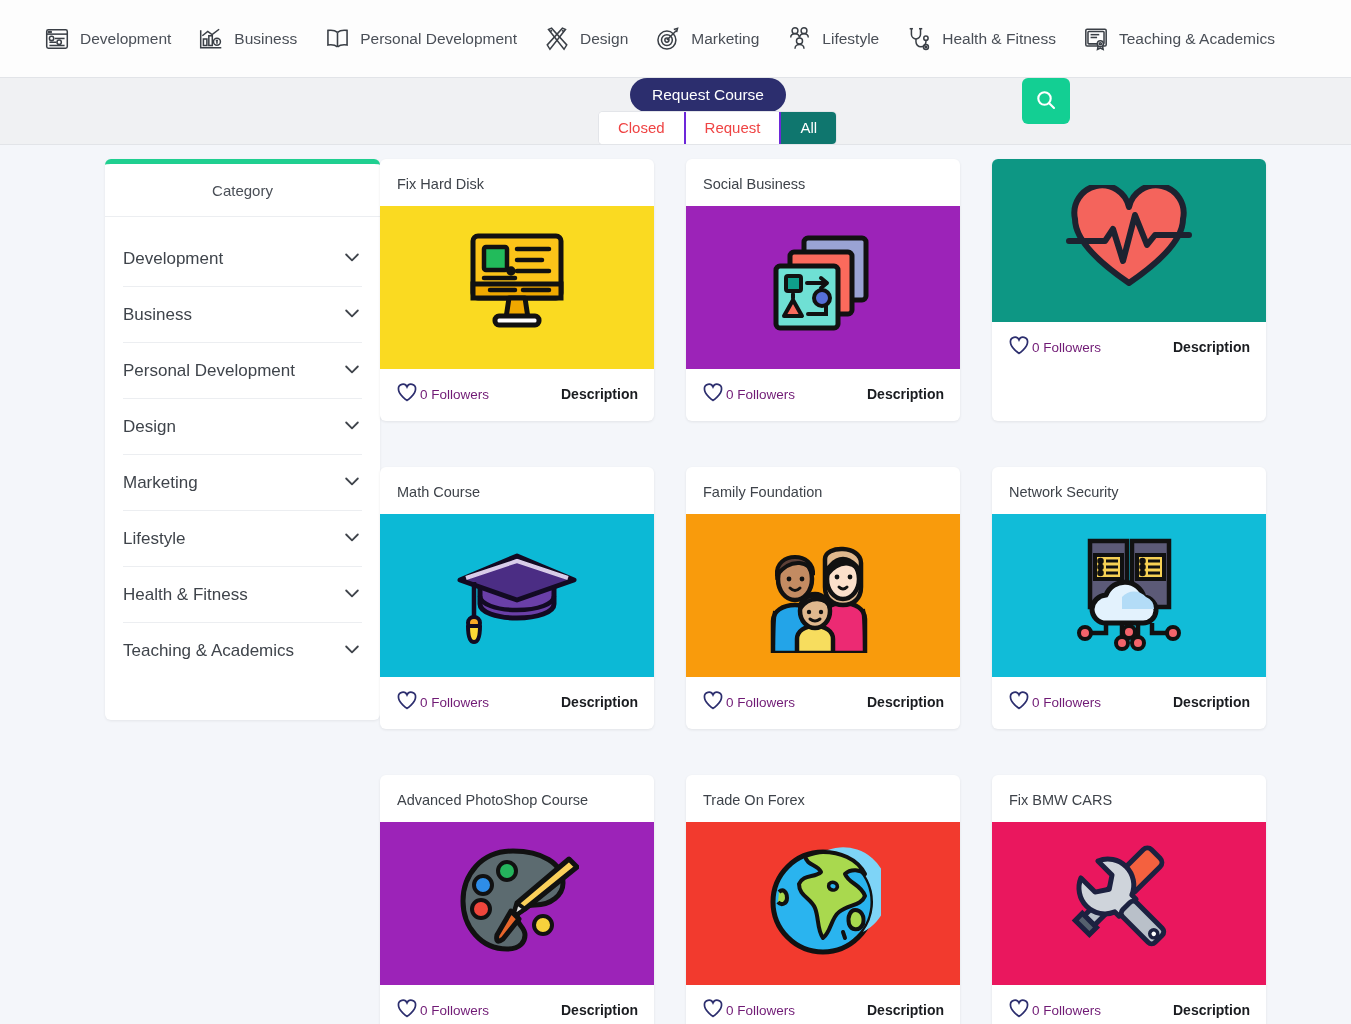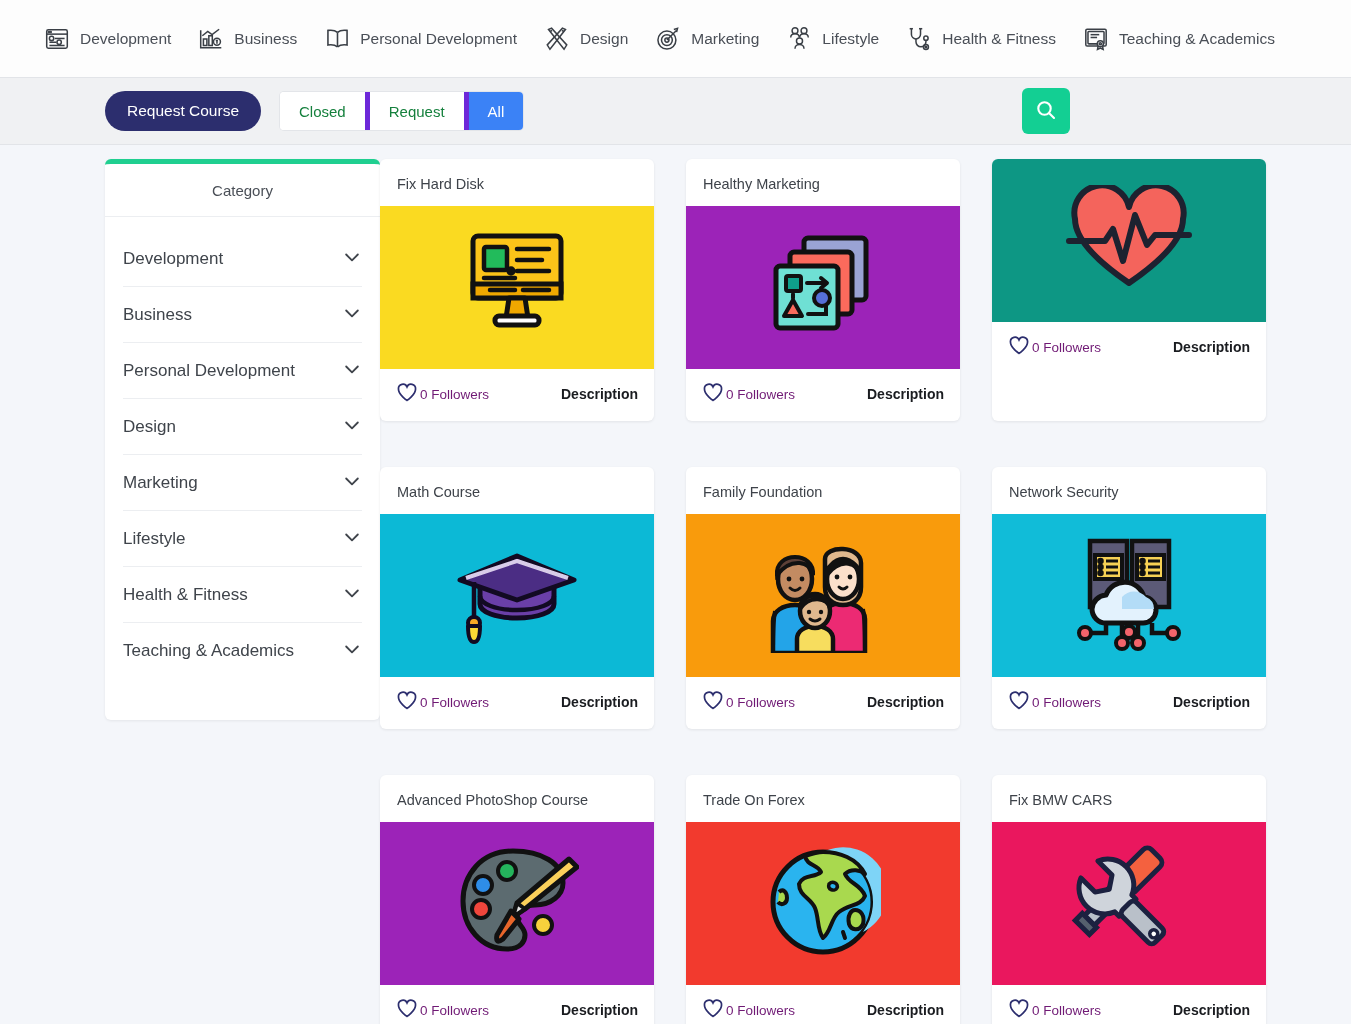--- a/index.html
+++ b/index.html
@@ -41,20 +41,21 @@
 
   
   .toolbar {
     height: 67px;
     background: #f0f1f3;
     border-bottom: 1px solid #e2e4e8;
     display: flex;
     align-items: center;
     padding: 0 40px 0 105px;
     position: relative;
+    flex-direction: column;
   }
   .btn-request {
     background: #2c2e6e;
     color: #ffffff;
     border: none;
     border-radius: 22px;
     height: 40px;
     padding: 0 22px;
     font-size: 15.5px;
     font-family: "Liberation Sans", sans-serif;
@@ -66,30 +67,30 @@
     margin-left: 19px;
     border-radius: 4px;
     overflow: hidden;
     height: 38px;
     background: #ffffff;
     box-shadow: 0 0 0 1px #e3e5e9;
   }
   .seg {
     background: #ffffff;
     border: none;
-    border-right: 5px solid #6d28d9;
+    border-right: 2px solid #6d28d9;
     padding: 0 19px;
     font-size: 15px;
-    color: #15803d;
+    color: #ef4444;
     cursor: pointer;
     font-family: "Liberation Sans", sans-serif;
   }
   .seg:last-child { border-right: none; }
   .seg.active {
-    background: #3b82f6;
+    background: #0f766e;
     color: #ffffff;
   }
   .search-btn {
     position: absolute;
     right: 0px;
     left: 1022px;
     width: 48px; height: 46px;
     background: #13cf93;
     border: none;
     border-radius: 6px;
@@ -418,21 +419,21 @@
                 <path d="M12 20.2S2.6 14 2.6 7.6A4.9 4.9 0 0 1 12 5.4a4.9 4.9 0 0 1 9.4 2.2C21.4 14 12 20.2 12 20.2z"></path>
               </svg>
           </span>
           <span class="ftxt">0 Followers</span>
         </div>
         <span class="desc">Description</span>
       </div>
     </div>
 
     <div class="card">
-      <div class="card-title">Healthy Marketing</div>
+      <div class="card-title">Social Business</div>
       <div class="card-media" style="background:#9c23b8">
         <span>
         <svg width="118" height="112" viewBox="0 0 118 112">
           <rect x="40" y="8" width="62" height="62" rx="4" fill="#9aa3d4" stroke="#111" stroke-width="5"></rect>
           <rect x="26" y="22" width="62" height="62" rx="4" fill="#fb6a5c" stroke="#111" stroke-width="5"></rect>
           <rect x="12" y="36" width="62" height="62" rx="4" fill="#6fe0d4" stroke="#111" stroke-width="5"></rect>
           <rect x="22" y="46" width="15" height="15" rx="2" fill="#0fa08c" stroke="#111" stroke-width="4"></rect>
           <g stroke="#111" stroke-width="4" fill="none" stroke-linecap="round">
             <line x1="43" y1="53" x2="62" y2="53"></line>
                 <path d="M57 48 L63 53 L57 58" stroke-linejoin="round"></path>

